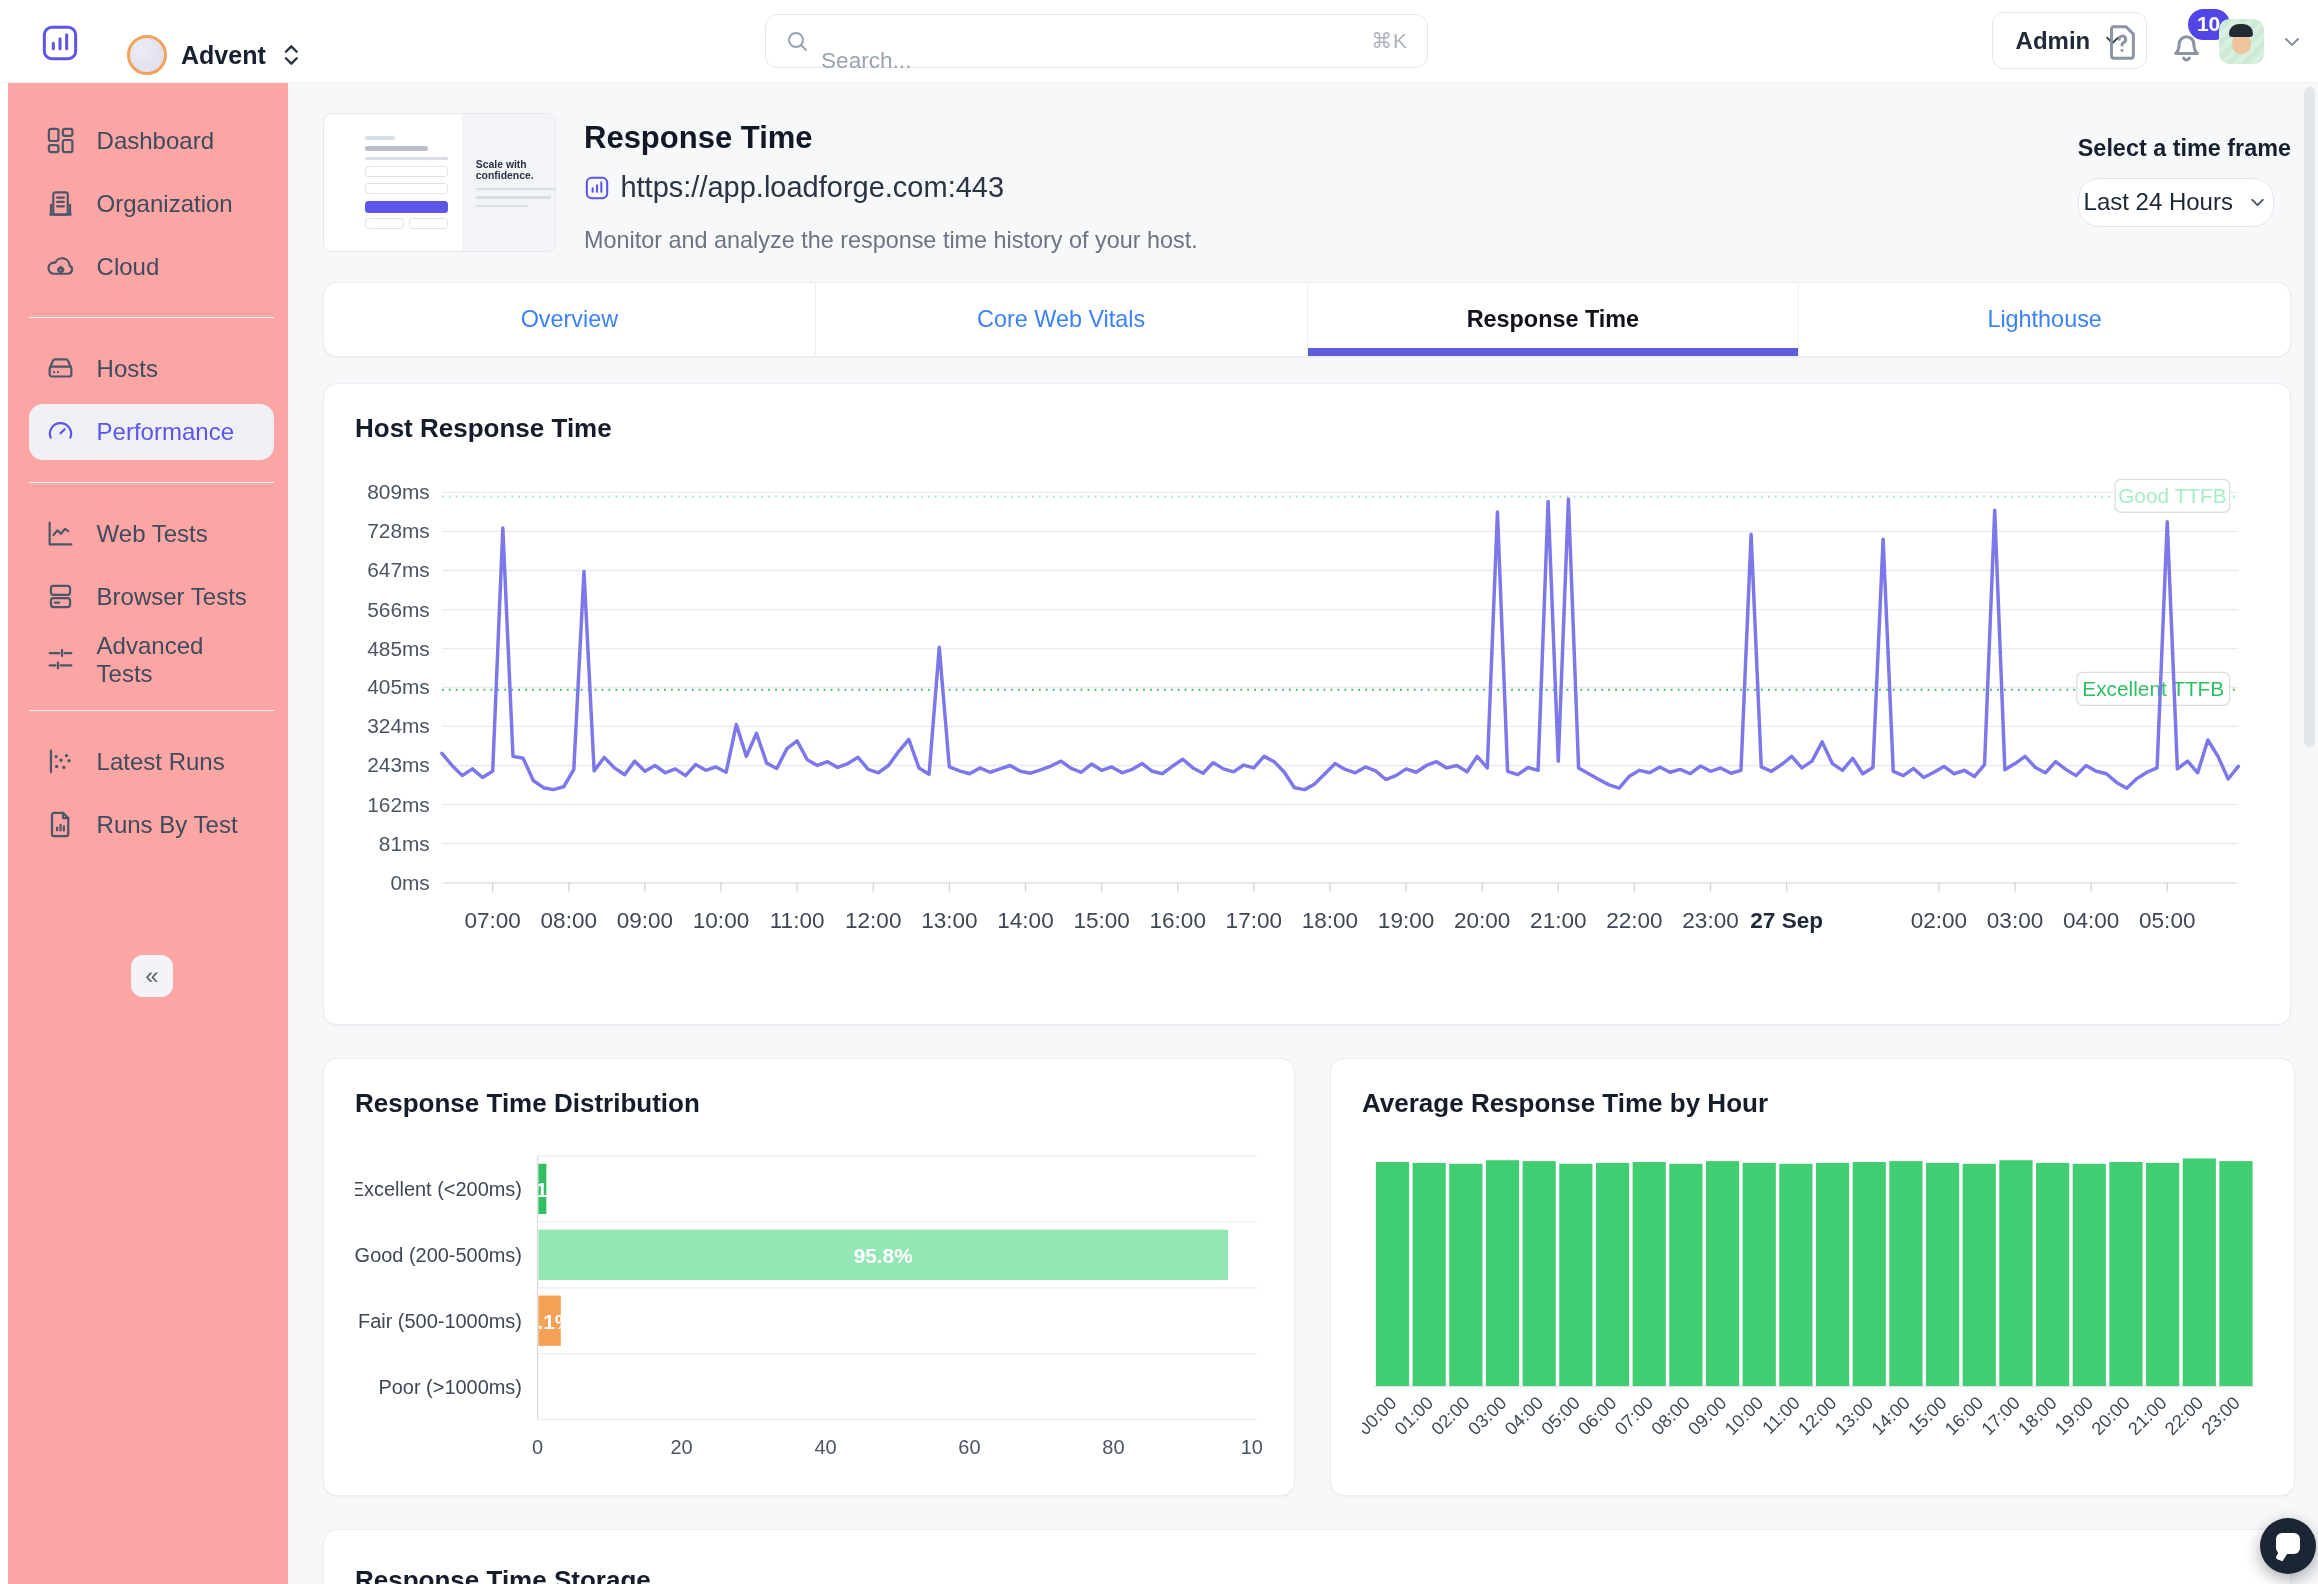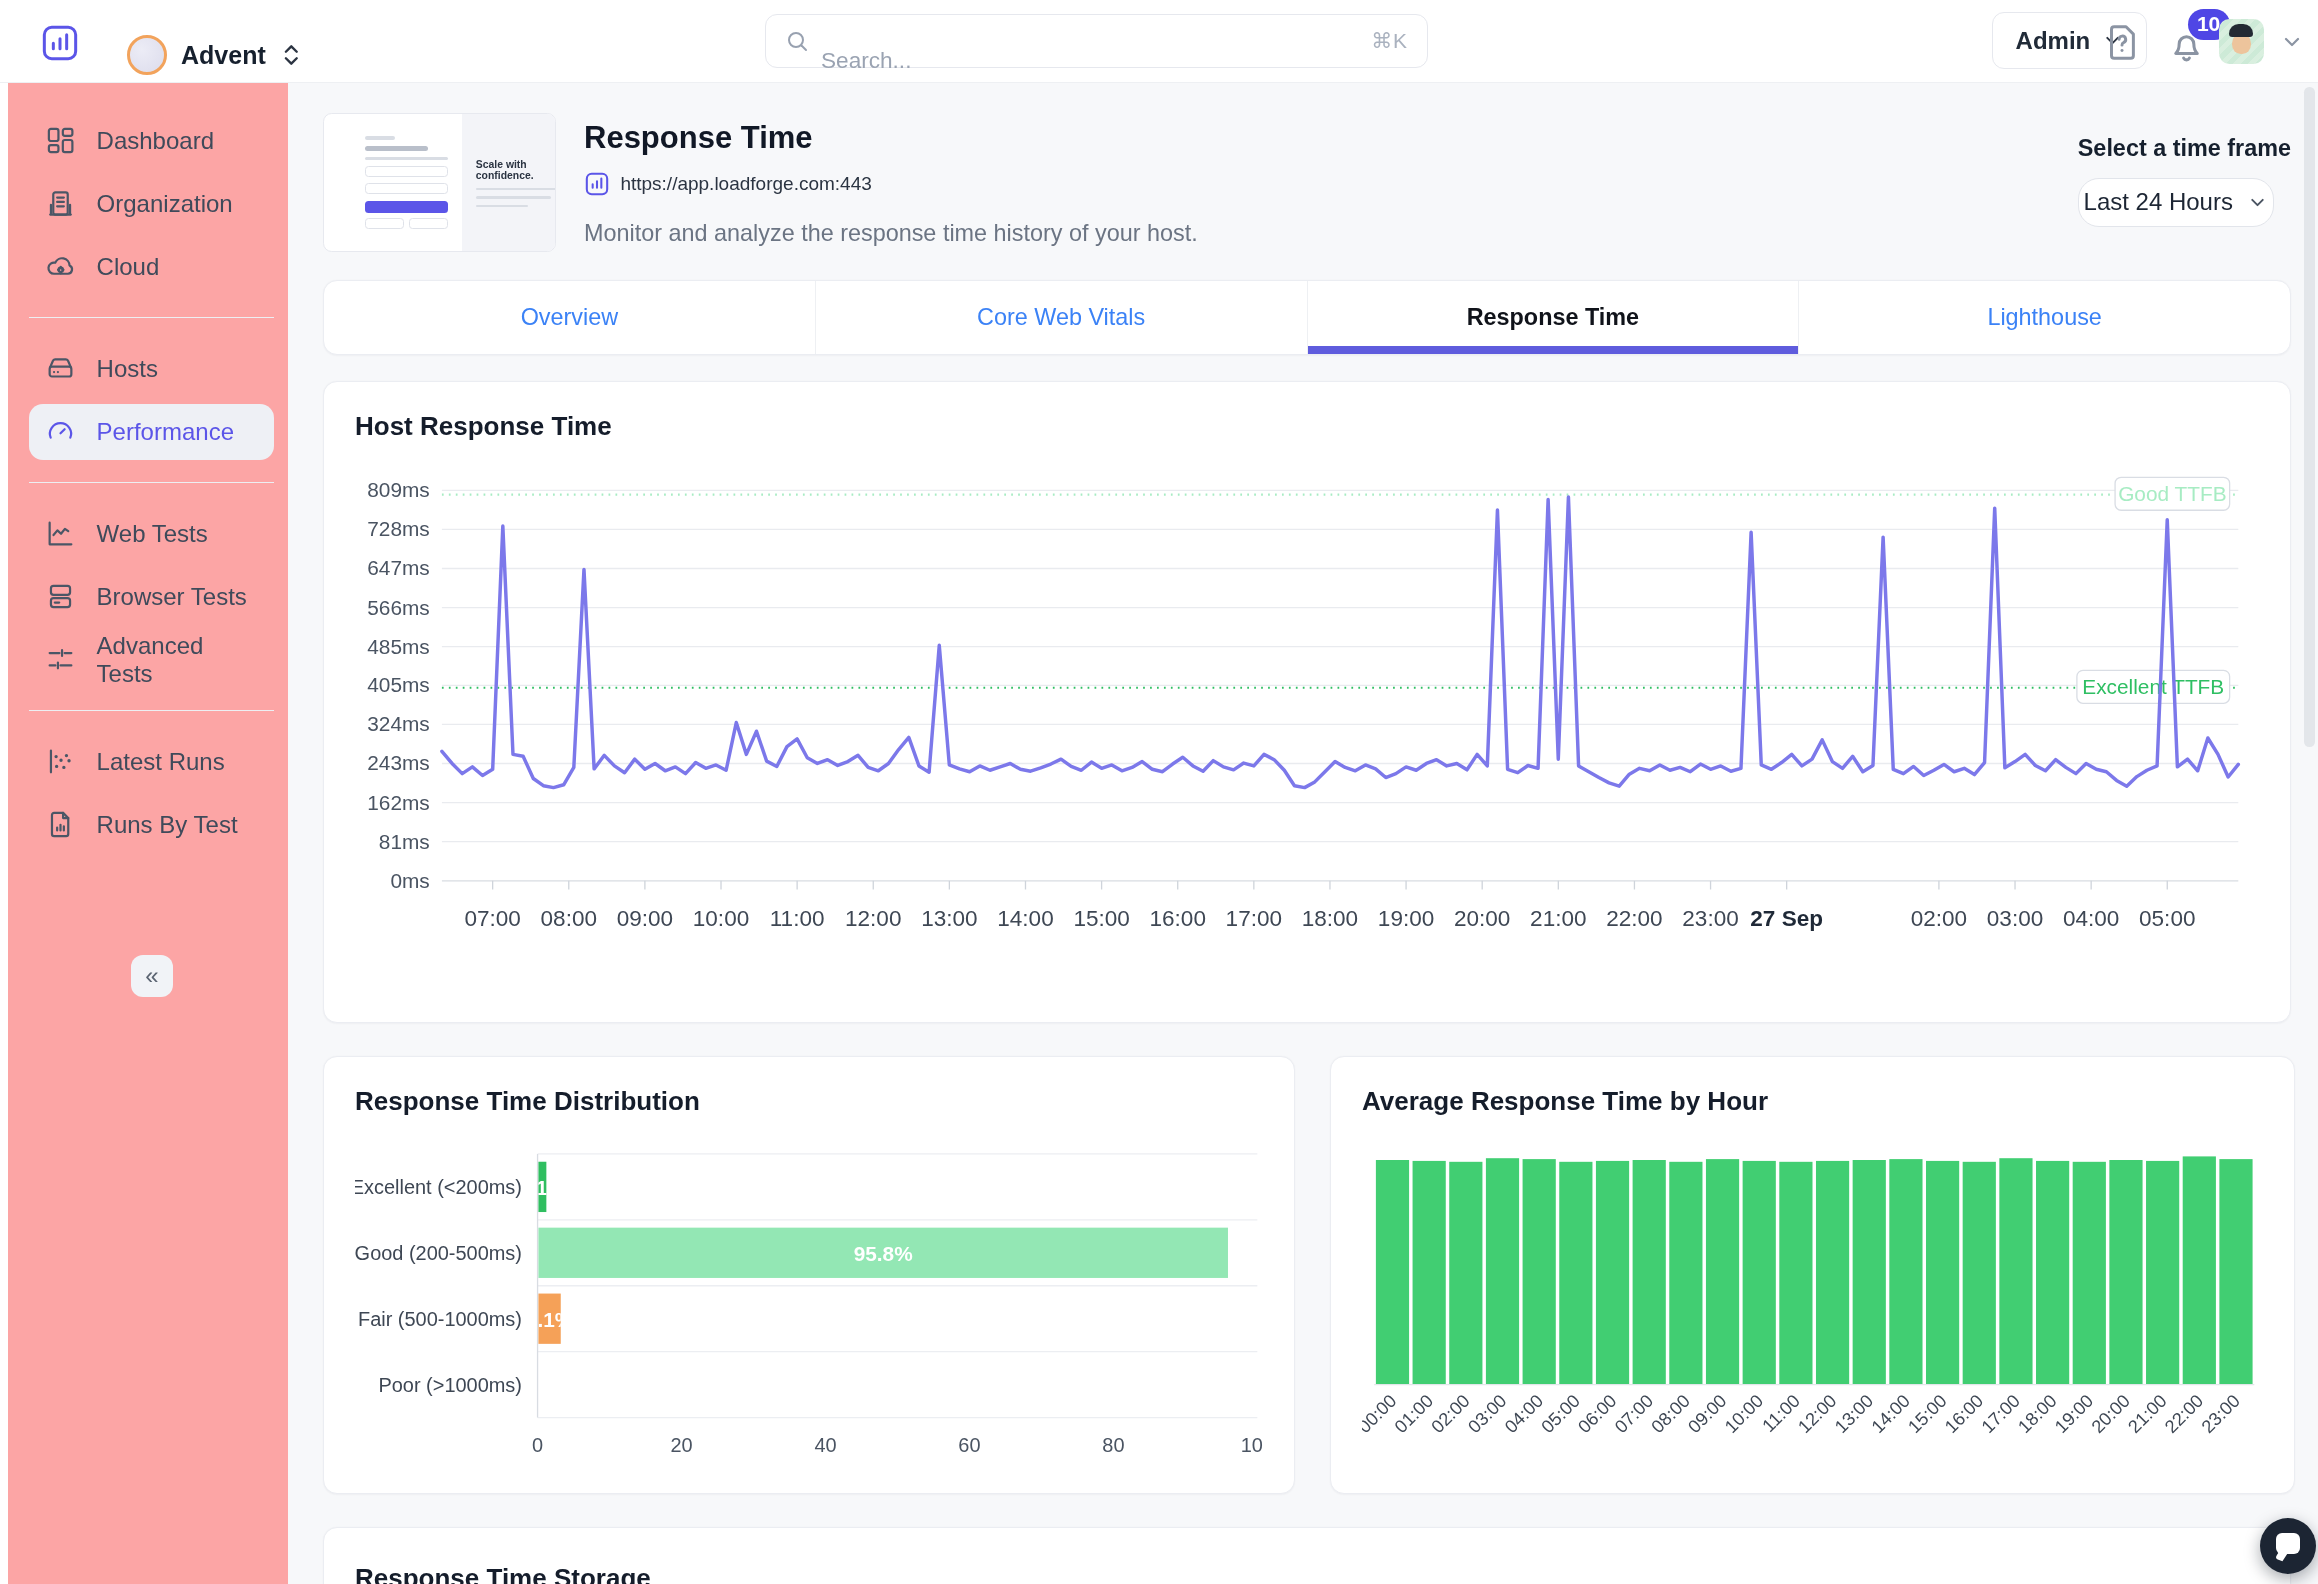--- a/index.html
+++ b/index.html
@@ -46,21 +46,21 @@
   .tl-line { height:4.3px; background:#d9dde4; border-radius:2.6px; margin-bottom:6px; }
   .tl-input { height:11.3px; border:0.9px solid #dfe2e9; border-radius:3.5px; margin:5.2px 0; }
   .tl-btn { height:12px; background:#5b55e8; border-radius:3.5px; margin:7px 0 5.2px; }
   .tl-two { display:flex; gap:5.2px; }
   .tl-two span { flex:1; height:10.4px; border:0.9px solid #dfe2e9; border-radius:3.5px; }
   .thumb-r { width:45%; background:#f3f4f8; padding:45px 10.4px 0 14px; }
   .tr-cap { font-size:10.4px; font-weight:700; color:#2b3442; margin-bottom:7px; }
   .head-text { margin-left:28px; padding-top:7px; }
   .page-title { font-size:31px; font-weight:700; color:#111826; }
   .url-row { display:flex; align-items:center; gap:10.4px; margin-top:15.6px; }
-  .url-text { font-size:19px; color:#2b3442; }
+  .url-text { font-size:29px; color:#2b3442; }
   .page-desc { font-size:23.4px; color:#6b7483; margin-top:22.6px; }
   .timeframe { margin-left:auto; text-align:left; padding-top:22.6px; }
   .tf-label { font-size:23.4px; font-weight:700; color:#16202e; }
   .tf-select { margin-top:15.6px; width:196px; height:49px; border:0.9px solid #e2e5eb; border-radius:21px; background:#fff; display:flex; align-items:center; justify-content:center; gap:14px; font-size:24px; color:#1d2634; cursor:pointer; }
 
   .tabs { margin-top:28px; height:75px; display:flex; overflow:hidden; }
   .tab { flex:1; position:relative; display:flex; align-items:center; justify-content:center; font-size:23.4px; color:#3b82f6; cursor:pointer; }
   .tab + .tab { border-left:0.9px solid #eef0f3; }
   .tab.active { color:#10131a; font-weight:700; }
   .tab.active::after { content:""; position:absolute; left:0; right:0; bottom:0; height:7.8px; background:#5f5cdd; }

